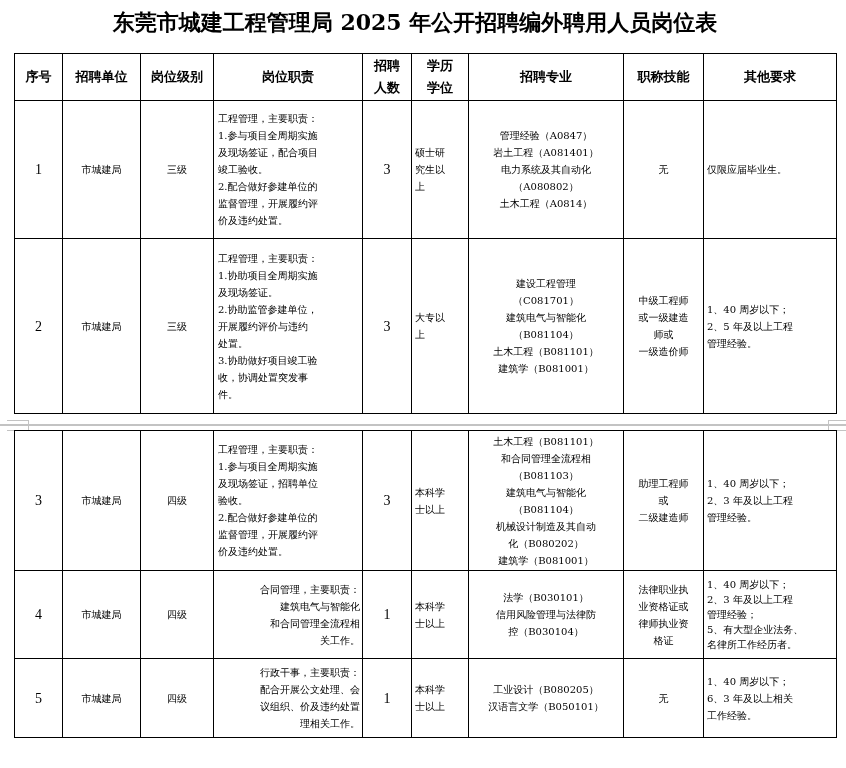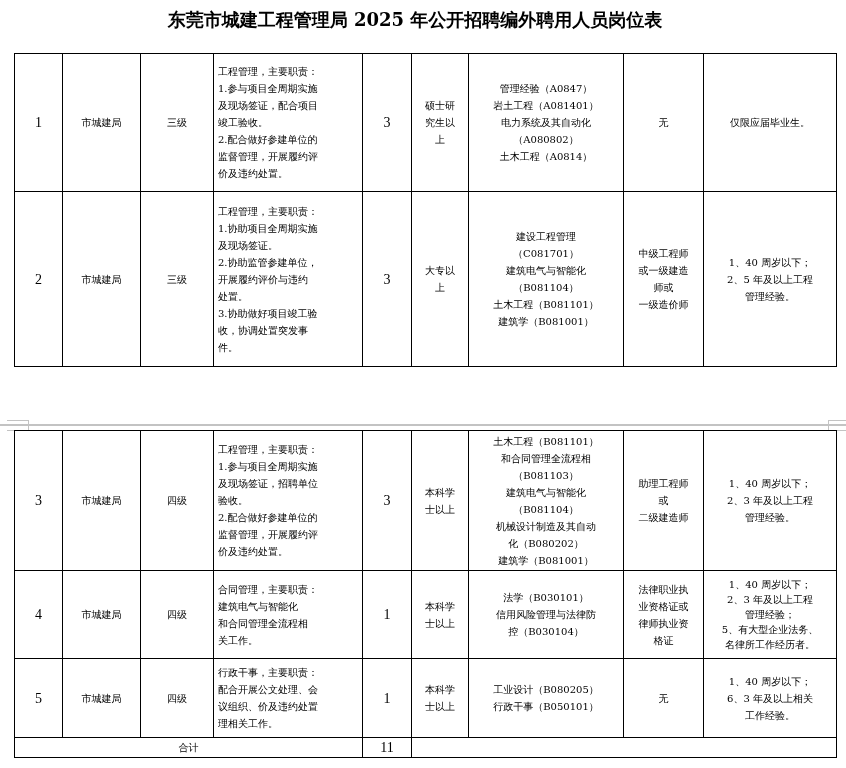--- a/index.html
+++ b/index.html
@@ -1,26 +1,26 @@
 <!DOCTYPE html>
 <html><head>
 <meta charset="utf-8">
 <style>
   html, body { margin:0; padding:0; background:#ffffff; }
   body { width:846px; height:768px; position:relative; overflow:hidden;
          font-family:"DejaVu Serif","Liberation Serif",serif; color:#000; }
   .title { position:absolute; left:0; top:8px; width:830px; text-align:center;
-           font-size:18px; font-weight:bold; letter-spacing:0px; }
+           font-size:22px; font-weight:bold; letter-spacing:0px; }
   table { position:absolute; left:14px; border-collapse:collapse; table-layout:fixed; }
   td, th { border:1.5px solid #000; padding:0 3px; font-size:10px; line-height:17px;
            vertical-align:middle; text-align:center; overflow:hidden; }
   th { font-family:"DejaVu Sans","Liberation Sans",sans-serif; font-weight:bold; font-size:13px; line-height:22px; }
-  td.left { text-align:center; }
+  td.left { text-align:left; }
   td.duty { text-align:left; padding:0 2px 0 4px; }
-  td.duty.center { text-align:left;margin-top:41px; }
+  td.duty.center { text-align:right;margin-top:41px; }
   .line { display:block; white-space:nowrap; }
   #t1 { top:53px; }
   #t2 { top:430px; }
   .sep { position:absolute; left:0; width:846px; top:424px; height:2px; background:#c3c3c3; }
   .sep-mark-l { position:absolute; left:7px; top:420px; width:21px; height:9px;
                 border-top:1px solid #c3c3c3; border-right:1px solid #c3c3c3; border-bottom:1px solid #c3c3c3; }
   .sep-mark-r { position:absolute; left:828px; top:420px; width:18px; height:9px;
                 border-top:1px solid #c3c3c3; border-left:1px solid #c3c3c3; border-bottom:1px solid #c3c3c3; }
   .num { font-family:"Liberation Serif","DejaVu Serif",serif; font-size:14px; }
 </style>
@@ -35,20 +35,37 @@
       <col style="width:78px">
       <col style="width:73px">
       <col style="width:149px">
     <col style="width:49px">
       <col style="width:57px">
       <col style="width:155px">
       <col style="width:80px">
       <col style="width:133px">
   </colgroup>
   <tbody>
+      <tr style="height:47px">
+    <th>序号</th>
+    <th>招聘单位</th>
+    <th>岗位级别</th>
+    <th>岗位职责</th>
+    <th>
+      <span class="line">招聘</span>
+      <span class="line">人数</span>
+    </th>
+    <th>
+      <span class="line">学历</span>
+      <span class="line">学位</span>
+    </th>
+    <th>招聘专业</th>
+    <th>职称技能</th>
+    <th>其他要求</th>
+  </tr>
 
   <tr style="height:138px">
     <td class="num">1</td>
     <td>市城建局</td>
     <td>三级</td>
     <td class="duty">
       <span class="line">工程管理，主要职责：</span>
       <span class="line">1.参与项目全周期实施</span>
       <span class="line">及现场签证，配合项目</span>
       <span class="line">竣工验收。</span>
@@ -223,31 +240,26 @@
       <span class="line">议组织、价及违约处置</span>
       <span class="line">理相关工作。</span>
     </td>
     <td class="num">1</td>
     <td class="left">
       <span class="line">本科学</span>
       <span class="line">士以上</span>
     </td>
     <td>
       <span class="line">工业设计（B080205）</span>
-      <span class="line">行政干事（B050101）</span>
+      <span class="line">汉语言文学（B050101）</span>
     </td>
     <td>
       <span class="line">无</span>
     </td>
     <td class="left">
       <span class="line">1、40 周岁以下；</span>
       <span class="line">6、3 年及以上相关</span>
       <span class="line">工作经验。</span>
     </td>
   </tr>
 
-  <tr style="height:20px">
-    <td colspan="4">合计</td>
-    <td class="num">11</td>
-    <td colspan="4"></td>
-  </tr>
 </tbody>
   </table>
 
 </body></html>

